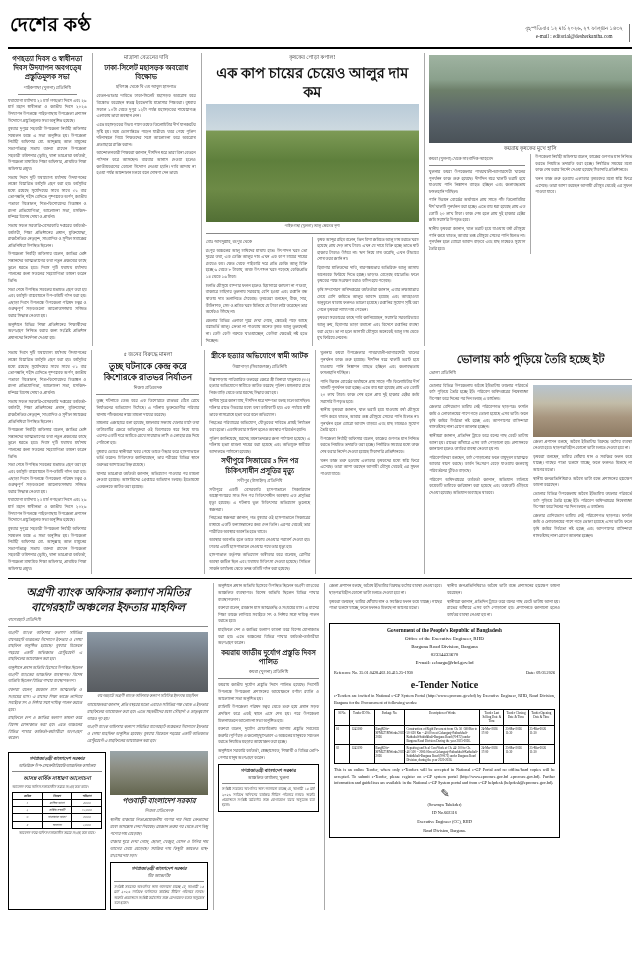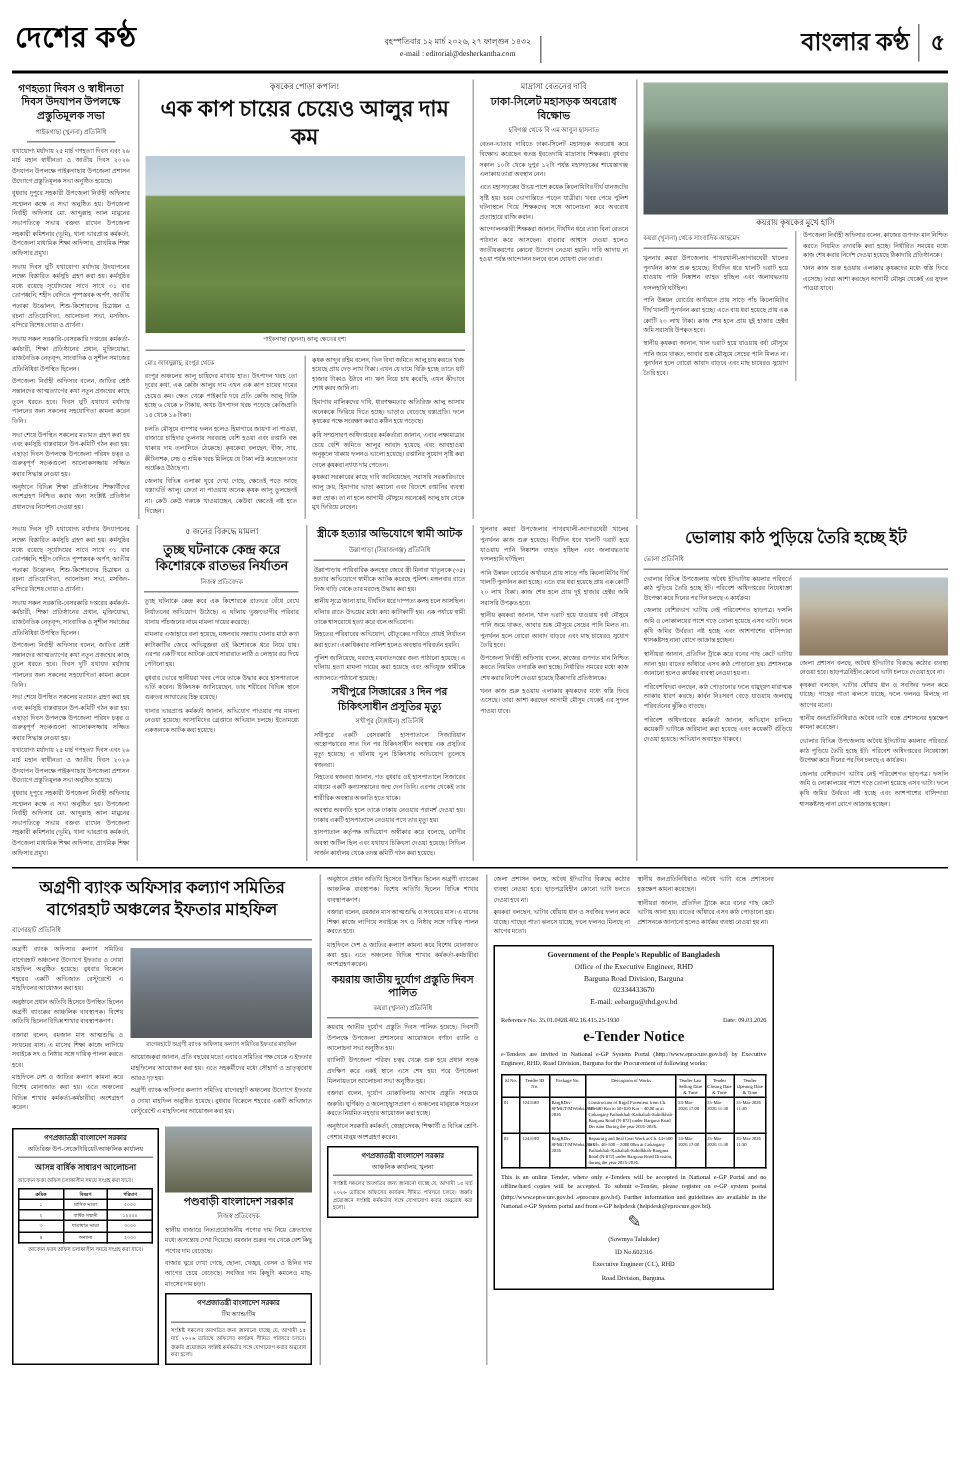--- a/index.html
+++ b/index.html
@@ -89,74 +89,70 @@
 <body>
 
 <div class="page">
 
   <div class="masthead">
     <div class="mast-left">দেশের কণ্ঠ</div>
     <div class="mast-mid">
       <div>বৃহস্পতিবার ১২ মার্চ ২০২৬, ২৭ ফাল্গুন ১৪৩২</div>
       <div>e-mail : editorial@desherkantha.com</div>
     </div>
-    <div class="mast-right">
-      <div class="mast-title">বাংলার কণ্ঠ</div>
-      <div class="mast-pageno">৫</div>
-    </div>
   </div>
   <div class="rule"></div>
 
   <div class="cols">
 
     <div class="col c1">
-      <h4 class="head-s">গণহত্যা দিবস ও স্বাধীনতা দিবস উদযাপন উপলক্ষে প্রস্তুতিমূলক সভা</h4>
+      <h4 class="head-s">গণহত্যা দিবস ও স্বাধীনতা দিবস উদযাপন অবগত্ষে প্রস্তুতিমূলক সভা</h4>
       <div class="byline">পাইকগাছা (খুলনা) প্রতিনিধি</div>
       <hr class="hr-s">
       <div class="body-text">
         <p>যথাযোগ্য মর্যাদায় ২৫ মার্চ গণহত্যা দিবস এবং ২৬ মার্চ মহান স্বাধীনতা ও জাতীয় দিবস ২০২৬ উদযাপন উপলক্ষে পাইকগাছায় উপজেলা প্রশাসন উদ্যোগে প্রস্তুতিমূলক সভা অনুষ্ঠিত হয়েছে।</p>
         <p>বুধবার দুপুরে সহকারী উপজেলা নির্বাহী অফিসার সম্মেলন কক্ষে এ সভা অনুষ্ঠিত হয়। উপজেলা নির্বাহী অফিসার মো. আব্দুল্লাহ আল মামুনের সভাপতিত্বে সভায় বক্তব্য রাখেন উপজেলা সহকারী কমিশনার (ভূমি), থানা ভারপ্রাপ্ত কর্মকর্তা, উপজেলা মাধ্যমিক শিক্ষা অফিসার, প্রাথমিক শিক্ষা অফিসার প্রমুখ।</p>
         <p>সভায় দিবস দুটি যথাযোগ্য মর্যাদায় উদযাপনের লক্ষ্যে বিস্তারিত কর্মসূচি গ্রহণ করা হয়। কর্মসূচির মধ্যে রয়েছে সূর্যোদয়ের সাথে সাথে ৩১ বার তোপধ্বনি, শহীদ বেদিতে পুষ্পস্তবক অর্পণ, জাতীয় পতাকা উত্তোলন, শিশু-কিশোরদের চিত্রাঙ্কন ও রচনা প্রতিযোগিতা, আলোচনা সভা, মসজিদ-মন্দিরে বিশেষ দোয়া ও প্রার্থনা।</p>
         <p>সভায় সকল সরকারি-বেসরকারি দপ্তরের কর্মকর্তা-কর্মচারী, শিক্ষা প্রতিষ্ঠানের প্রধান, মুক্তিযোদ্ধা, রাজনৈতিক নেতৃবৃন্দ, সাংবাদিক ও সুশীল সমাজের প্রতিনিধিরা উপস্থিত ছিলেন।</p>
         <p>উপজেলা নির্বাহী অফিসার বলেন, জাতির শ্রেষ্ঠ সন্তানদের আত্মত্যাগের কথা নতুন প্রজন্মের কাছে তুলে ধরতে হবে। দিবস দুটি যথাযথ মর্যাদায় পালনের জন্য সকলের সহযোগিতা কামনা করেন তিনি।</p>
         <p>সভা শেষে উপস্থিত সকলের মতামত গ্রহণ করা হয় এবং কর্মসূচি বাস্তবায়নে উপ-কমিটি গঠন করা হয়। এছাড়া দিবস উপলক্ষে উপজেলা পরিষদ চত্বর ও গুরুত্বপূর্ণ সড়কগুলো আলোকসজ্জায় সজ্জিত করার সিদ্ধান্ত নেওয়া হয়।</p>
         <p>অনুষ্ঠানে বিভিন্ন শিক্ষা প্রতিষ্ঠানের শিক্ষার্থীদের অংশগ্রহণ নিশ্চিত করার জন্য সংশ্লিষ্ট প্রতিষ্ঠান প্রধানদের নির্দেশনা দেওয়া হয়।</p>
       </div>
     </div>
 
+    <div class="col c4 vline">
+      <div class="kicker">মাদ্রাসা বেতনের দাবি</div>
+      <h4 class="head-s">ঢাকা-সিলেট মহাসড়ক অবরোধ বিক্ষোভ</h4>
+      <div class="byline">হবিগঞ্জ থেকে বি এম আবুল হাসনাত</div>
+      <div class="body-text">
+        <p>বেতন-ভাতার দাবিতে ঢাকা-সিলেট মহাসড়ক অবরোধ করে বিক্ষোভ করেছেন স্বতন্ত্র ইবতেদায়ি মাদ্রাসার শিক্ষকরা। বুধবার সকাল ১০টা থেকে দুপুর ১২টা পর্যন্ত মহাসড়কের শায়েস্তাগঞ্জ এলাকায় তারা অবস্থান নেন।</p>
+        <p>এতে মহাসড়কের উভয় পাশে কয়েক কিলোমিটার দীর্ঘ যানজটের সৃষ্টি হয়। চরম ভোগান্তিতে পড়েন যাত্রীরা। খবর পেয়ে পুলিশ ঘটনাস্থলে গিয়ে শিক্ষকদের সঙ্গে আলোচনা করে অবরোধ প্রত্যাহারে রাজি করান।</p>
+        <p>আন্দোলনকারী শিক্ষকরা জানান, দীর্ঘদিন ধরে তারা বিনা বেতনে পাঠদান করে আসছেন। বারবার আশ্বাস দেওয়া হলেও জাতীয়করণের কোনো উদ্যোগ নেওয়া হয়নি। দাবি আদায় না হওয়া পর্যন্ত আন্দোলন চলবে বলে ঘোষণা দেন তারা।</p>
+      </div>
+    </div>
+
     <div class="col vline" style="width:222px;">
       <div class="kicker">কৃষকের পোড়া কপাল!</div>
       <h1 class="head-xl">এক কাপ চায়ের চেয়েও আলুর দাম কম</h1>
       <div class="photo ph-field" style="height:118px;"></div>
       <div class="cap">পাইকগাছা (খুলনা) আলু ক্ষেতের দৃশ্য</div>
       <hr class="hr-f">
       <div style="display:flex;gap:5px;">
         <div style="width:50%;" class="body-text">
           <div class="byline-l">মোঃ আবদুল্লাহ, রংপুর থেকে</div>
           <p>রংপুর অঞ্চলের আলু চাষিদের মাথায় হাত। উৎপাদন খরচ তো দূরের কথা, এক কেজি আলুর দাম এখন এক কাপ চায়ের দামের চেয়েও কম। ক্ষেত থেকে পাইকারি দরে প্রতি কেজি আলু বিক্রি হচ্ছে ৬ থেকে ৮ টাকায়, অথচ উৎপাদন খরচ পড়েছে কেজিপ্রতি ১৪ থেকে ১৬ টাকা।</p>
           <p>চলতি মৌসুমে বাম্পার ফলন হলেও হিমাগারে জায়গা না পাওয়া, বাজারে চাহিদার তুলনায় সরবরাহ বেশি হওয়া এবং রপ্তানি বন্ধ থাকায় দাম তলানিতে ঠেকেছে। কৃষকেরা বলছেন, বীজ, সার, কীটনাশক, সেচ ও শ্রমিক খরচ মিলিয়ে যে টাকা লগ্নি করেছেন তার অর্ধেকও উঠছে না।</p>
           <p>জেলার বিভিন্ন এলাকা ঘুরে দেখা গেছে, ক্ষেতেই পড়ে আছে বস্তাভর্তি আলু। ক্রেতা না পাওয়ায় অনেক কৃষক আলু তুলছেনই না। কেউ কেউ গরুকে খাওয়াচ্ছেন, কেউবা ক্ষেতেই নষ্ট হতে দিচ্ছেন।</p>
         </div>
         <div style="width:50%;" class="body-text vline">
           <p>কৃষক আব্দুর রহিম বলেন, তিন বিঘা জমিতে আলু চাষ করতে খরচ হয়েছে প্রায় দেড় লাখ টাকা। এখন যে দামে বিক্রি হচ্ছে তাতে ষাট হাজার টাকাও উঠবে না। ঋণ নিয়ে চাষ করেছি, এখন কীভাবে শোধ করব জানি না।</p>
           <p>হিমাগার মালিকদের দাবি, ধারণক্ষমতার অতিরিক্ত আলু আসায় অনেককে ফিরিয়ে দিতে হচ্ছে। ভাড়াও বেড়েছে বস্তাপ্রতি। ফলে কৃষকের পক্ষে সংরক্ষণ করাও কঠিন হয়ে পড়েছে।</p>
           <p>কৃষি সম্প্রসারণ অধিদপ্তরের কর্মকর্তারা জানান, এবার লক্ষ্যমাত্রার চেয়ে বেশি জমিতে আলুর আবাদ হয়েছে এবং আবহাওয়া অনুকূলে থাকায় ফলনও ভালো হয়েছে। রপ্তানির সুযোগ সৃষ্টি করা গেলে কৃষকরা ন্যায্য দাম পেতেন।</p>
           <p>কৃষকরা সরকারের কাছে দাবি জানিয়েছেন, সরাসরি সরকারিভাবে আলু ক্রয়, হিমাগার ভাড়া কমানো এবং বিদেশে রপ্তানির ব্যবস্থা করা হোক। তা না হলে আগামী মৌসুমে অনেকেই আলু চাষ থেকে মুখ ফিরিয়ে নেবেন।</p>
         </div>
-      </div>
-    </div>
-
-    <div class="col c4 vline">
-      <div class="kicker">মাদ্রাসা বেতনের দাবি</div>
-      <h4 class="head-s">ঢাকা-সিলেট মহাসড়ক অবরোধ বিক্ষোভ</h4>
-      <div class="byline">হবিগঞ্জ থেকে বি এম আবুল হাসনাত</div>
-      <div class="body-text">
-        <p>বেতন-ভাতার দাবিতে ঢাকা-সিলেট মহাসড়ক অবরোধ করে বিক্ষোভ করেছেন স্বতন্ত্র ইবতেদায়ি মাদ্রাসার শিক্ষকরা। বুধবার সকাল ১০টা থেকে দুপুর ১২টা পর্যন্ত মহাসড়কের শায়েস্তাগঞ্জ এলাকায় তারা অবস্থান নেন।</p>
-        <p>এতে মহাসড়কের উভয় পাশে কয়েক কিলোমিটার দীর্ঘ যানজটের সৃষ্টি হয়। চরম ভোগান্তিতে পড়েন যাত্রীরা। খবর পেয়ে পুলিশ ঘটনাস্থলে গিয়ে শিক্ষকদের সঙ্গে আলোচনা করে অবরোধ প্রত্যাহারে রাজি করান।</p>
-        <p>আন্দোলনকারী শিক্ষকরা জানান, দীর্ঘদিন ধরে তারা বিনা বেতনে পাঠদান করে আসছেন। বারবার আশ্বাস দেওয়া হলেও জাতীয়করণের কোনো উদ্যোগ নেওয়া হয়নি। দাবি আদায় না হওয়া পর্যন্ত আন্দোলন চলবে বলে ঘোষণা দেন তারা।</p>
       </div>
     </div>
 
     <div class="col vline" style="width:212px;">
       <div class="photo ph-group" style="height:88px;"></div>
       <div class="kicker">কয়রায় কৃষকের মুখে হাসি</div>
       <div style="display:flex;gap:5px;">
         <div style="width:50%;" class="body-text">
           <div class="byline-l">কয়রা (খুলনা) থেকে সাংবাদিক আহমেদ</div>
           <hr class="hr-f">
@@ -251,21 +247,21 @@
           </div>
         </div>
       </div>
     </div>
   </div>
 
   <div class="fullrule"></div>
 
   <div class="cols">
 
-    <div class="col" style="width:200px;">
+    <div class="col" style="width:200px;font-style:italic;">
       <h2 class="head-l">অগ্রণী ব্যাংক অফিসার কল্যাণ সমিতির বাগেরহাট অঞ্চলের ইফতার মাহফিল</h2>
       <div class="byline-l">বাগেরহাট প্রতিনিধি</div>
       <hr class="hr-f">
       <div style="display:flex;gap:5px;">
         <div style="width:38%;" class="body-text">
           <p>অগ্রণী ব্যাংক অফিসার কল্যাণ সমিতির বাগেরহাট অঞ্চলের উদ্যোগে ইফতার ও দোয়া মাহফিল অনুষ্ঠিত হয়েছে। বুধবার বিকেলে শহরের একটি অভিজাত রেস্টুরেন্টে এ মাহফিলের আয়োজন করা হয়।</p>
           <p>অনুষ্ঠানে প্রধান অতিথি হিসেবে উপস্থিত ছিলেন অগ্রণী ব্যাংকের আঞ্চলিক ব্যবস্থাপক। বিশেষ অতিথি ছিলেন বিভিন্ন শাখার ব্যবস্থাপকগণ।</p>
           <p>বক্তারা বলেন, রমজান মাস আত্মশুদ্ধি ও সংযমের মাস। এ মাসের শিক্ষা কাজে লাগিয়ে সবাইকে সৎ ও নিষ্ঠার সঙ্গে দায়িত্ব পালন করতে হবে।</p>
           <p>মাহফিলে দেশ ও জাতির কল্যাণ কামনা করে বিশেষ মোনাজাত করা হয়। এতে অঞ্চলের বিভিন্ন শাখার কর্মকর্তা-কর্মচারীরা অংশগ্রহণ করেন।</p>
         </div>
@@ -352,21 +348,21 @@
         <p>অনুষ্ঠানে সরকারি কর্মকর্তা, স্বেচ্ছাসেবক, শিক্ষার্থী ও বিভিন্ন শ্রেণি-পেশার মানুষ অংশগ্রহণ করেন।</p>
       </div>
       <div class="nbox">
         <div class="nb-title">গণপ্রজাতন্ত্রী বাংলাদেশ সরকার</div>
         <div class="nb-sub">আঞ্চলিক কার্যালয়, খুলনা</div>
         <hr class="hr-f">
         <div class="nb-text">সংশ্লিষ্ট সকলের অবগতির জন্য জানানো যাচ্ছে যে, আগামী ১৫ মার্চ ২০২৬ তারিখে অফিসের কার্যক্রম সীমিত পরিসরে চলবে। জরুরি প্রয়োজনে সংশ্লিষ্ট কর্মকর্তার সঙ্গে যোগাযোগ করার অনুরোধ করা হলো।</div>
       </div>
     </div>
 
-    <div class="col vline" style="width:192px;">
+    <div class="col vline" style="width:236px;">
       <div class="body-text" style="margin-bottom:3px;">
         <div style="display:flex;gap:5px;">
           <div style="width:50%;">
             <p>জেলা প্রশাসন বলছে, অবৈধ ইটভাটার বিরুদ্ধে কঠোর ব্যবস্থা নেওয়া হবে। ছাড়পত্রবিহীন কোনো ভাটা চলতে দেওয়া হবে না।</p>
             <p>কৃষকরা বলছেন, ভাটার ধোঁয়ায় ধান ও সবজির ফলন কমে যাচ্ছে। গাছের পাতা ঝলসে যাচ্ছে, ফলে ফলনও মিলছে না আগের মতো।</p>
           </div>
           <div style="width:50%;">
             <p>স্থানীয় জনপ্রতিনিধিরাও অবৈধ ভাটা বন্ধে প্রশাসনের হস্তক্ষেপ কামনা করেছেন।</p>
             <p>স্থানীয়রা জানান, প্রতিদিন ট্রাকে করে বনের গাছ কেটে ভাটায় আনা হয়। রাতের আঁধারে এসব কাঠ পোড়ানো হয়। প্রশাসনকে জানানো হলেও কার্যকর ব্যবস্থা নেওয়া হয় না।</p>
           </div>

